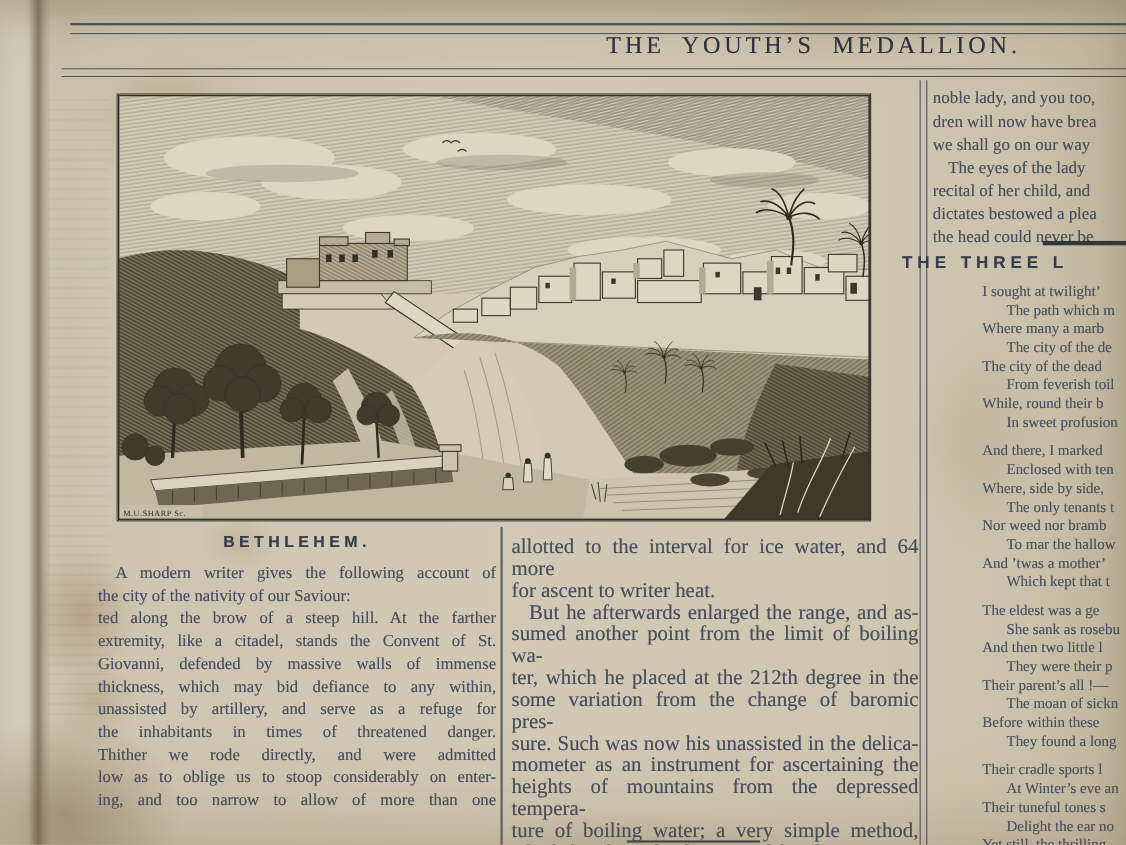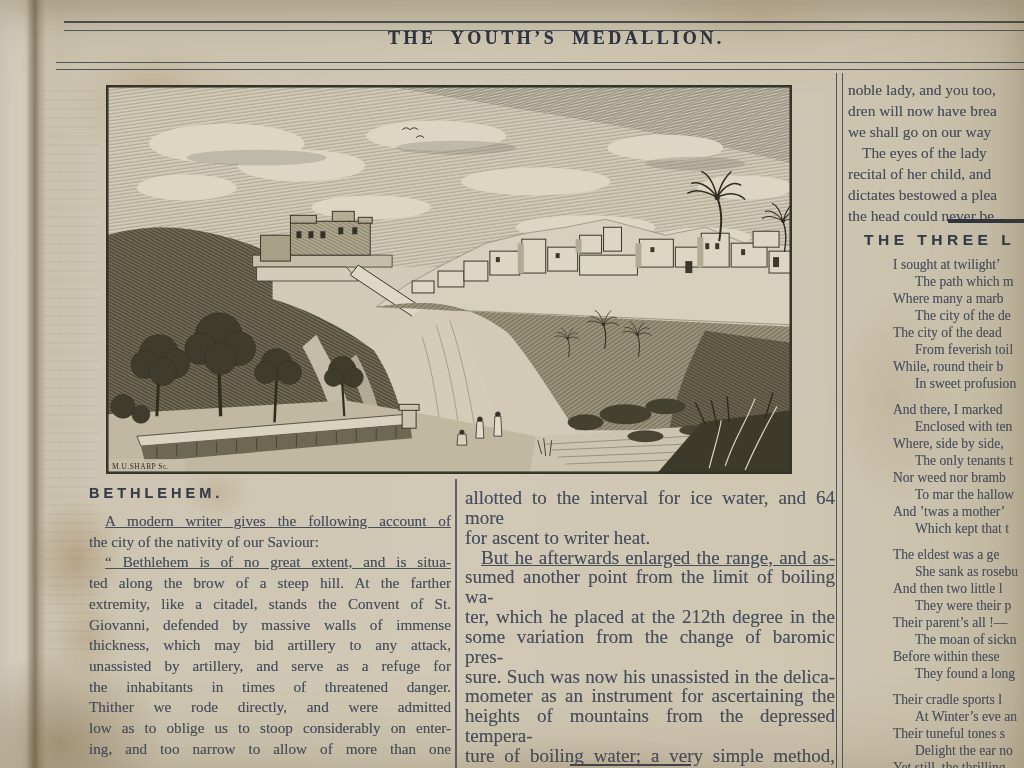--- a/index.html
+++ b/index.html
@@ -24,42 +24,42 @@
   .s3{left:92px;top:56px;width:116px;height:112px;background:radial-gradient(ellipse,rgba(150,108,55,.20),rgba(150,108,55,0) 70%);}
   .s5{left:-46px;top:652px;width:210px;height:180px;background:radial-gradient(ellipse,rgba(100,72,35,.34),rgba(100,72,35,0) 72%);}
   .s6{left:826px;top:290px;width:130px;height:220px;background:radial-gradient(ellipse,rgba(120,90,50,.12),rgba(120,90,50,0) 70%);}
   .s7{left:420px;top:736px;width:320px;height:70px;background:radial-gradient(ellipse,rgba(120,90,50,.12),rgba(120,90,50,0) 70%);}
   .s8{left:182px;top:466px;width:70px;height:54px;background:radial-gradient(ellipse,rgba(139,94,45,.16),rgba(139,94,45,0) 70%);}
 
   .hrule1{position:absolute;top:21px;left:64px;right:-8px;height:7px;
     border-top:2px solid rgba(56,62,75,.88);border-bottom:1.2px solid rgba(56,62,75,.8);}
   .hrule2{position:absolute;top:62px;left:56px;right:-8px;height:6px;
     border-top:1.6px solid rgba(56,62,75,.85);border-bottom:1.6px solid rgba(56,62,75,.85);}
-  #masthead{position:absolute;top:28px;left:388px;width:540px;text-align:left;white-space:nowrap;
-    font-size:18px;font-weight:700;letter-spacing:3.5px;word-spacing:7px;color:#2c3342;
+  #masthead{position:absolute;top:28px;left:388px;width:540px;text-align:right;white-space:nowrap;
+    font-size:22px;font-weight:400;letter-spacing:3.5px;word-spacing:7px;color:#2c3342;
     text-shadow:0 0 .6px rgba(44,51,66,.5);}
 
   #engraving{position:absolute;left:106px;top:85px;width:686px;height:389px;
     border:1.6px solid #34322a;box-sizing:border-box;background:#d2cab6;}
   #engraving svg{display:block;width:100%;height:100%;}
 
-  .caption{position:absolute;left:89px;top:485px;width:362px;margin:0;
+  .caption{position:absolute;left:89px;top:485px;width:362px;margin:0;text-align:center;
     font-family:"Liberation Sans","DejaVu Sans",sans-serif;font-size:14.5px;font-weight:700;
     letter-spacing:4px;color:#363c49;text-shadow:0 0 .5px rgba(54,60,73,.45);}
-  .poem-head{position:absolute;left:864px;top:231px;margin:0;white-space:nowrap;
+  .poem-head{position:absolute;left:820px;top:231px;margin:0;white-space:nowrap;
     font-family:"Liberation Sans","DejaVu Sans",sans-serif;font-size:15.5px;font-weight:700;
     letter-spacing:4.5px;color:#363c49;text-shadow:0 0 .5px rgba(54,60,73,.45);}
 
   .col{position:absolute;color:#474e5c;}
   .tline{text-shadow:0 0 .55px rgba(71,78,92,.5);}
   #col-left{left:89px;top:511px;width:362px;font-size:15.2px;line-height:20.7px;}
   #col-mid{left:465px;top:488px;width:370px;font-size:19px;line-height:19.85px;}
   #col-left .tline,#col-mid .tline{text-align:left;}
   #col-left .tline.just,#col-mid .tline.just{text-align:justify;text-align-last:justify;}
-  #col-left .tline.ind,#col-mid .tline.ind{text-indent:16px;text-decoration:underline;}
+  #col-left .tline.ind,#col-mid .tline.ind{text-indent:16px;}
   #col-right-prose{left:848px;top:79px;width:240px;font-size:15.4px;line-height:21px;}
   #col-right-prose .tline{white-space:nowrap;}
   #col-right-prose .tline.ind{margin-left:14px;}
   #poem{left:893px;top:256px;width:220px;font-size:13.6px;line-height:17px;color:#4b5260;}
   #poem .tline{white-space:nowrap;}
   #poem .tline.ind{margin-left:22px;}
   #poem .tline.sgap{margin-top:9px;}
 
   .vrule-single{position:absolute;left:455px;top:479px;bottom:0;width:1.6px;background:rgba(67,72,84,.8);}
   .vrule-double{position:absolute;left:836px;top:73px;bottom:0;width:5px;
@@ -303,25 +303,24 @@
       <rect x="0.8" y="0.8" width="684.4" height="387.4" fill="none" stroke="#353328" stroke-width="1.5"></rect>
     </svg>
   </figure>
 
   <h2 class="caption">BETHLEHEM.</h2>
 
   <div id="col-left" class="col">
     <div>
         <div class="tline ind just">A modern writer gives the following account of</div>
         <div class="tline">the city of the nativity of our Saviour:</div>
-        <div class="tline ind just">“ Bethlehem is of no great extent, and is situa-</div>
         <div class="tline just">ted along the brow of a steep hill.  At the farther</div>
         <div class="tline just">extremity, like a citadel, stands the Convent of St.</div>
         <div class="tline just">Giovanni, defended by massive walls of immense</div>
-        <div class="tline just">thickness, which may bid artillery to any attack,</div>
+        <div class="tline just">thickness, which may bid defiance to any within,</div>
         <div class="tline just">unassisted by artillery, and serve as a refuge for</div>
         <div class="tline just">the inhabitants in times of threatened danger.</div>
         <div class="tline just">Thither we rode directly, and were admitted</div>
         <div class="tline just">low as to oblige us to stoop considerably on enter-</div>
         <div class="tline just">ing, and too narrow to allow of more than one</div>
       </div>
   </div>
 
   <div class="vrule-single"></div>
 

